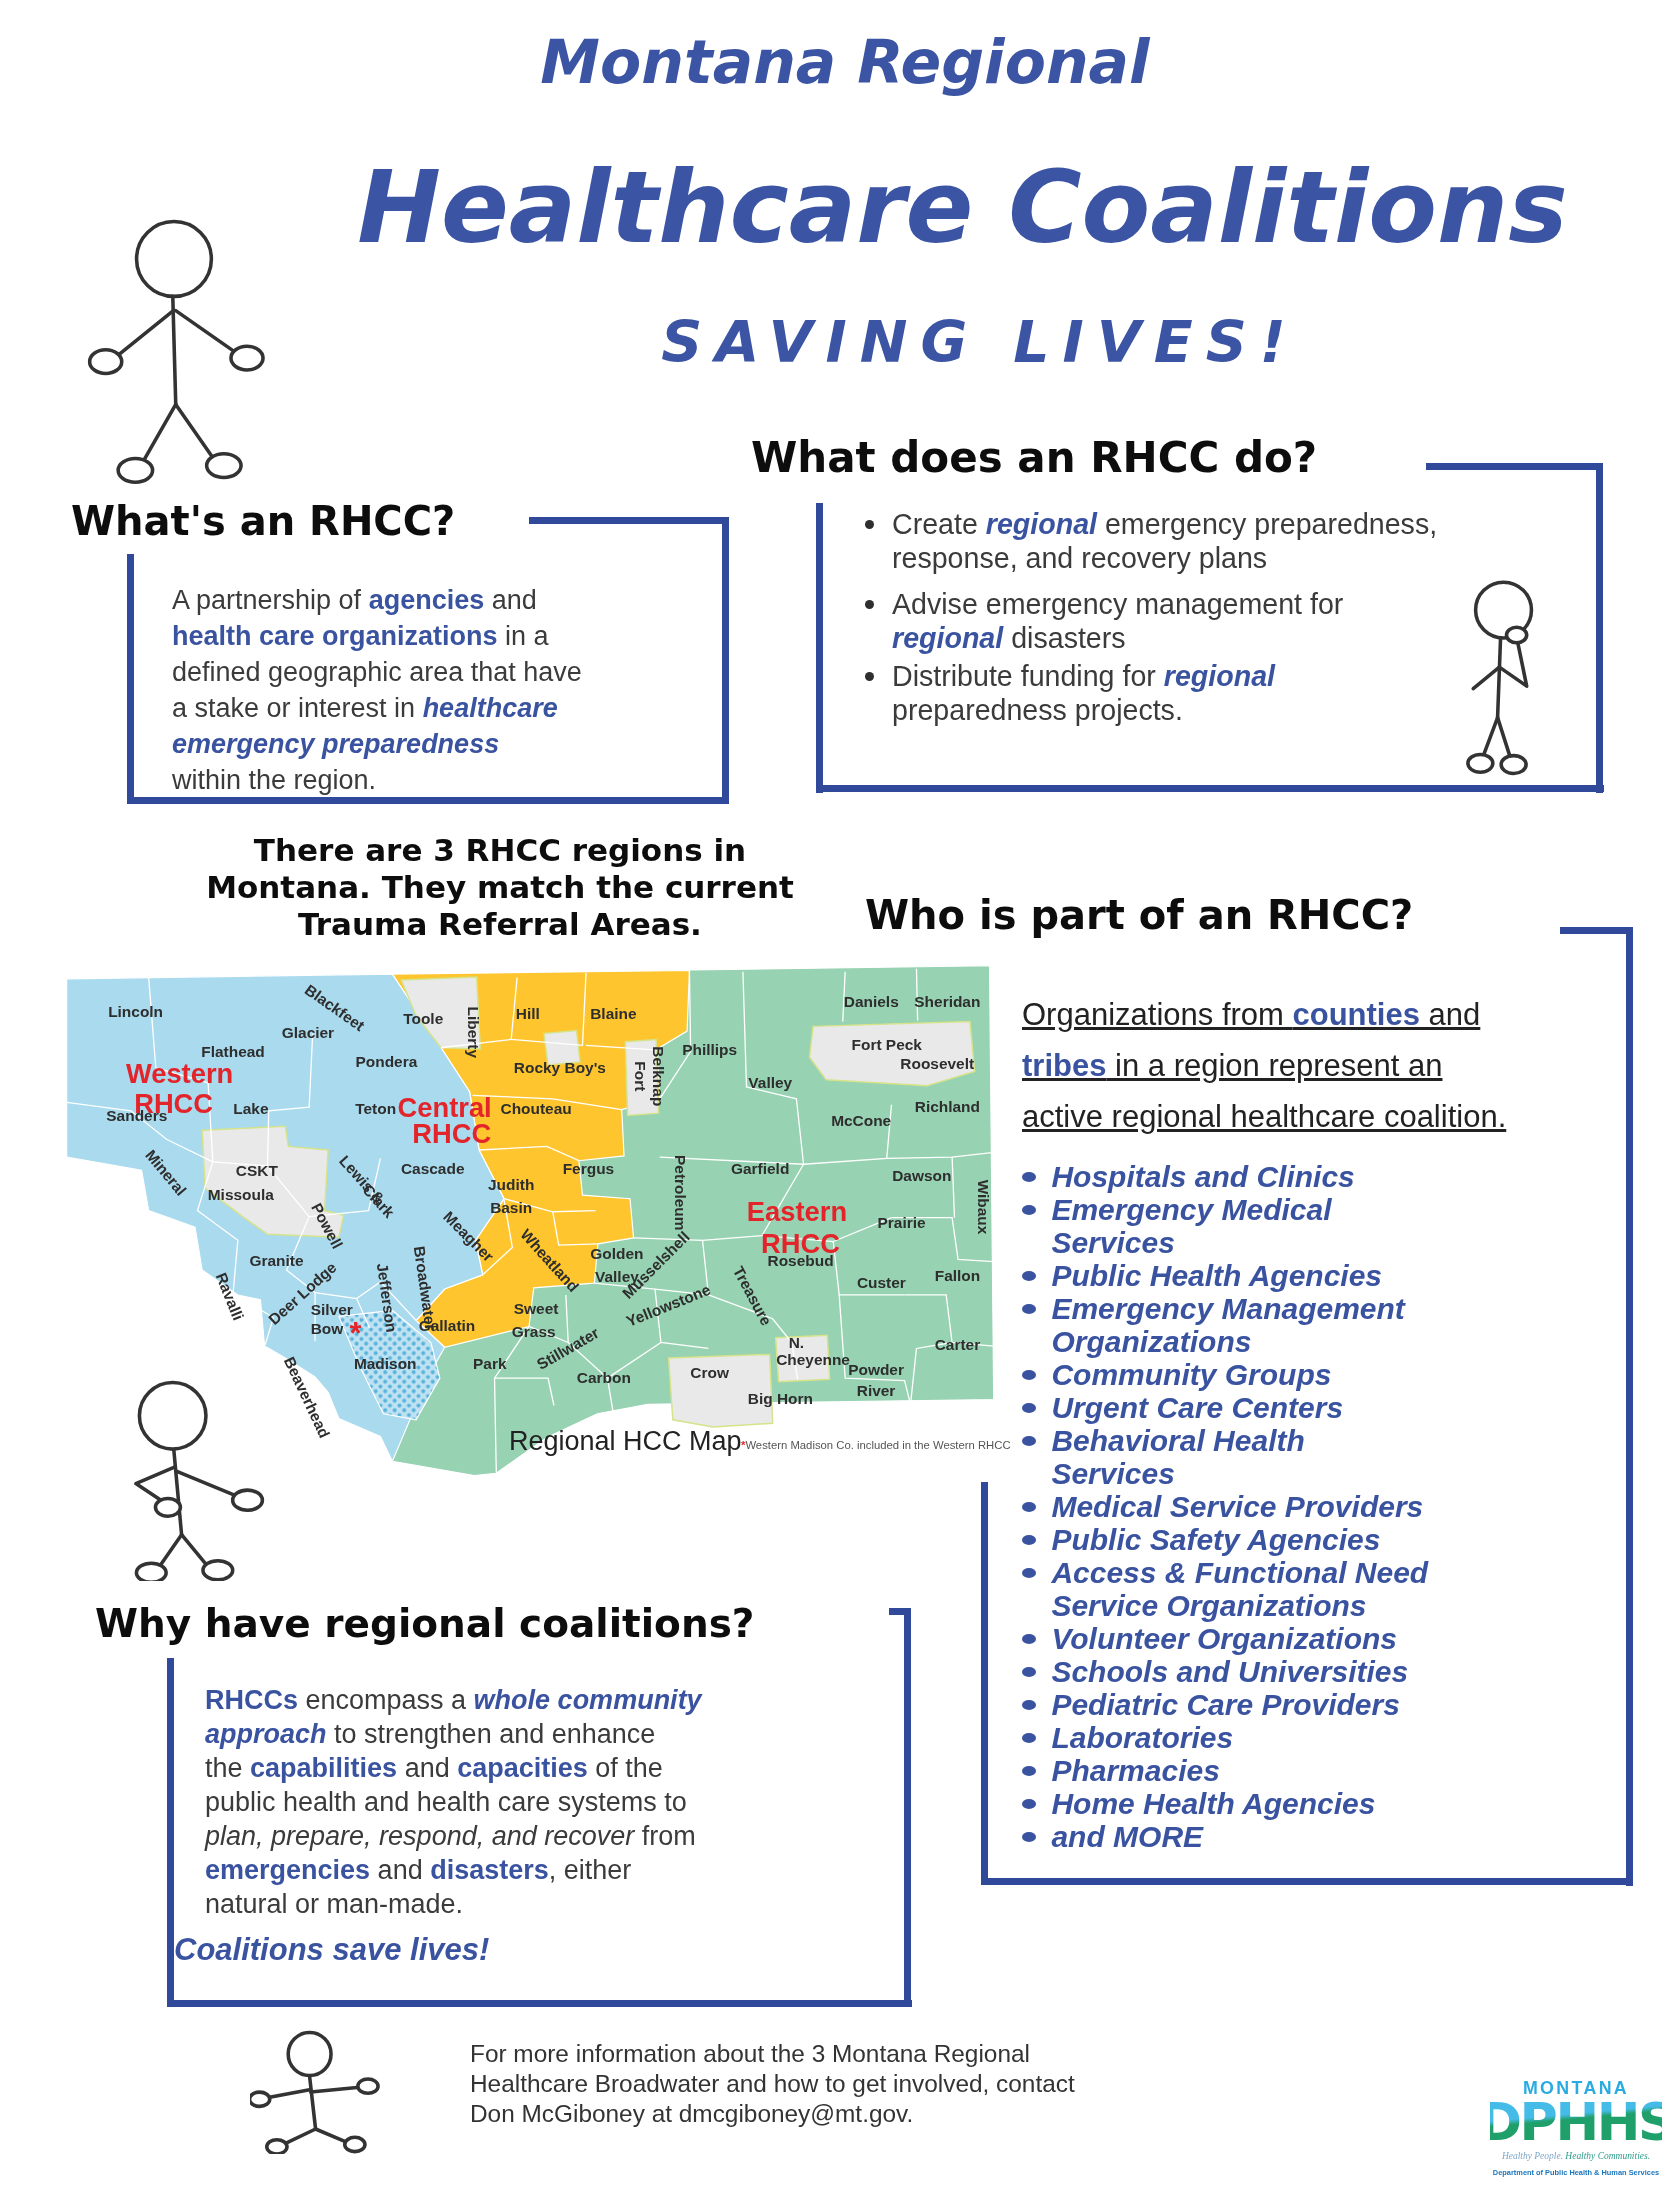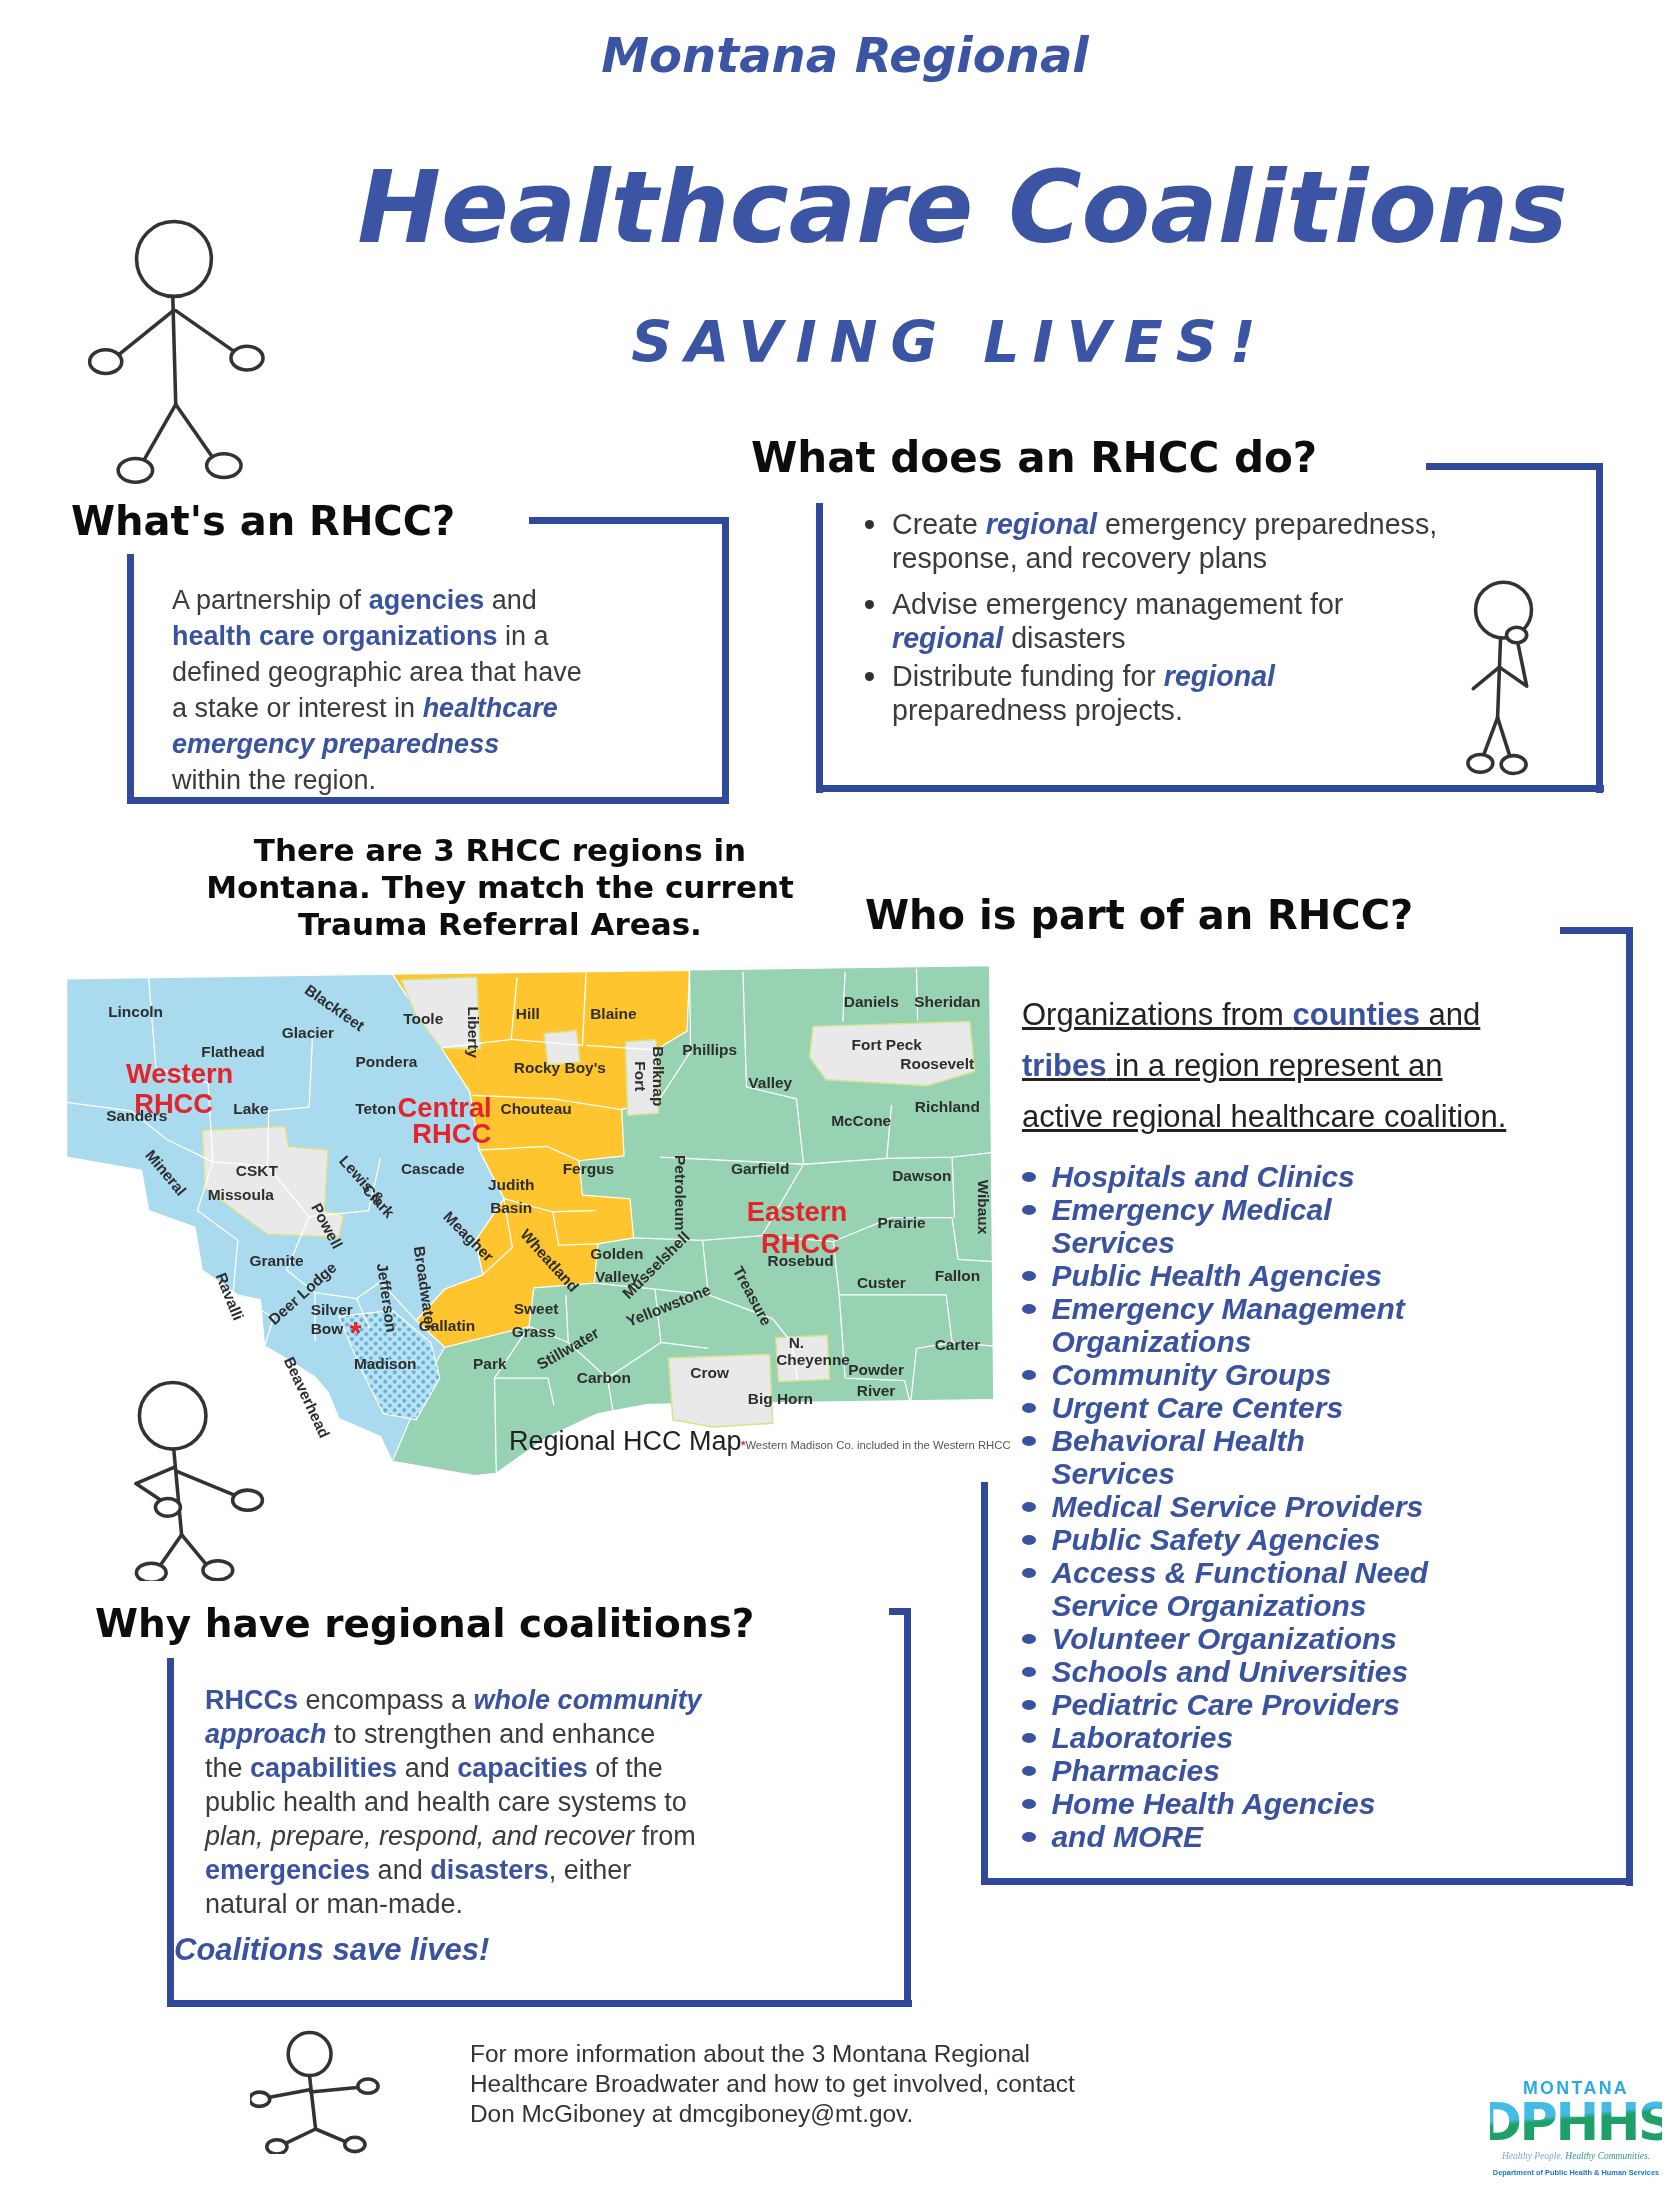--- a/index.html
+++ b/index.html
@@ -19,23 +19,23 @@
   .note-lines div{white-space:nowrap;}
   .ml{font-family:"Liberation Sans",sans-serif;font-weight:bold;font-size:26px;fill:#2e2e2e;}
   .ml.red{font-size:46px;fill:#E3242B;}
   .ml.star{font-size:52px;fill:#E3242B;}
   svg .sk{stroke:#333;stroke-width:6;fill:none;stroke-linecap:round;stroke-linejoin:round;}
   svg .skf{stroke:#333;stroke-width:6;fill:#fff;}
 </style>
 </head>
 <body>
 
-<div class="abs title" style="left:250px;top:27px;width:1190px;font-size:48px;">Montana Regional</div>
+<div class="abs title" style="left:250px;top:27px;width:1190px;font-size:60px;">Montana Regional</div>
 <div class="abs title" style="left:250px;top:149px;width:1425px;font-size:100px;">Healthcare Coalitions</div>
-<div class="abs title" style="left:355px;top:309px;width:1190px;font-size:57px;letter-spacing:13px;">SAVING LIVES!</div>
+<div class="abs title" style="left:385px;top:309px;width:1190px;font-size:57px;letter-spacing:13px;">SAVING LIVES!</div>
 
 <svg class="abs" style="left:76px;top:208px" width="190" height="280" viewBox="0 0 320 470">
   <circle class="sk" cx="165" cy="85" r="63"></circle>
   <path class="sk" d="M 163 148 L 168 330"></path>
   <path class="sk" d="M 164 172 L 70 248"></path>
   <path class="sk" d="M 168 172 L 268 242"></path>
   <ellipse class="skf" cx="50" cy="258" rx="27" ry="20"></ellipse>
   <ellipse class="skf" cx="288" cy="252" rx="27" ry="20"></ellipse>
   <path class="sk" d="M 168 330 L 112 428"></path>
   <path class="sk" d="M 168 330 L 232 422"></path>

